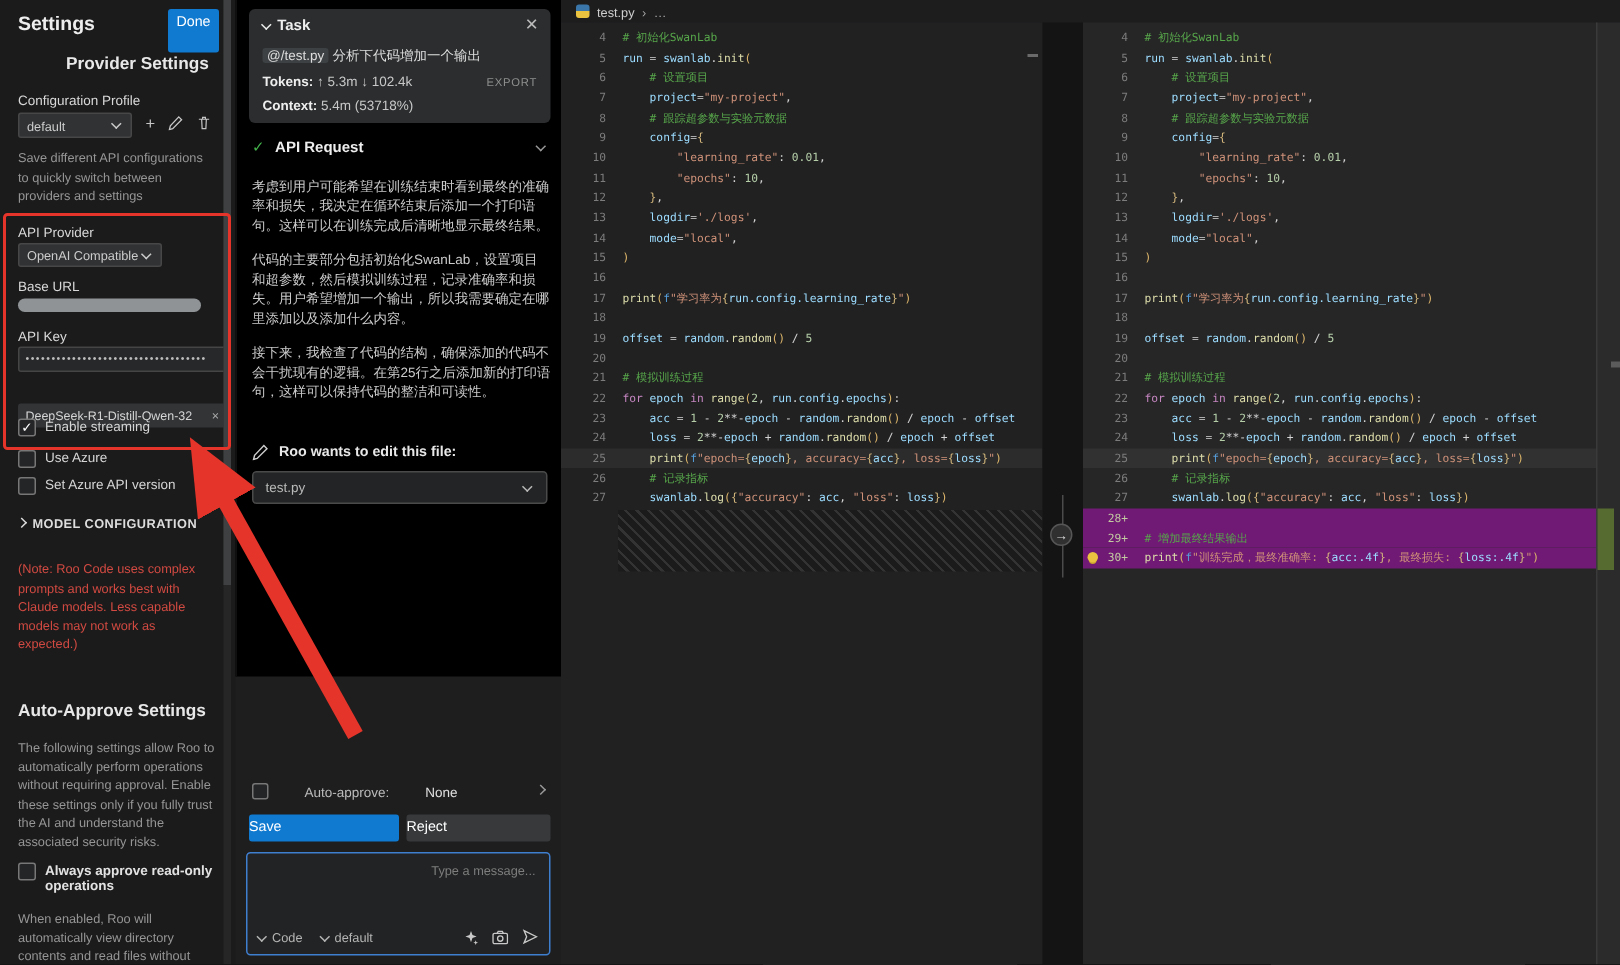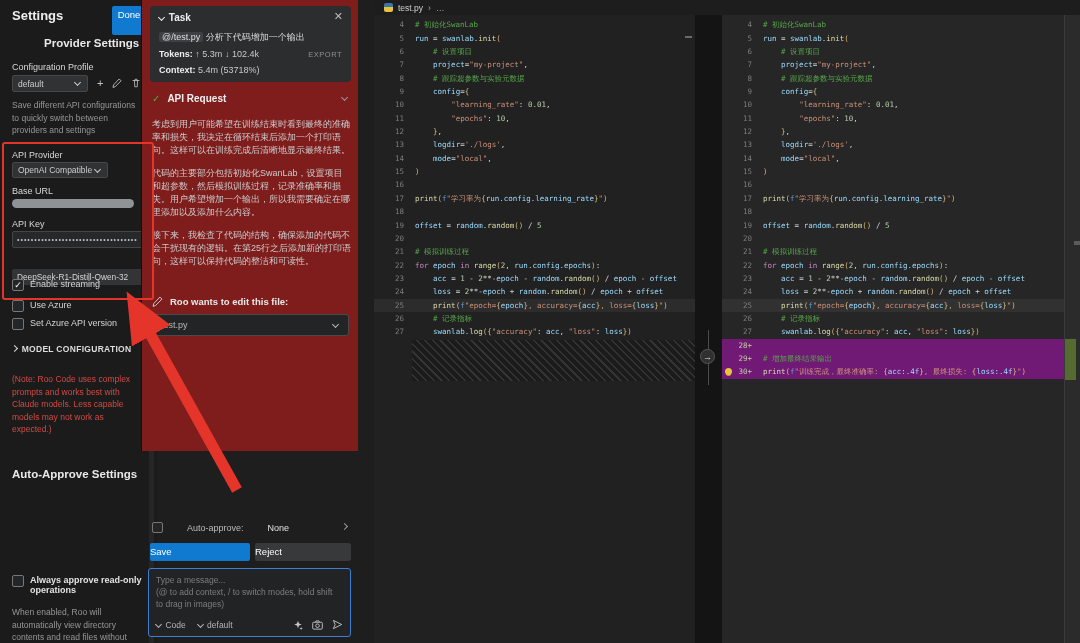--- a/index.html
+++ b/index.html
@@ -27,41 +27,41 @@
   .blurfield{width:122px;height:9px;background:#8f9395;border-radius:5px;}
   .keyfield{width:131px;height:15px;background:#272829;border:1px solid #454545;border-radius:2px;
             color:#bdbdbd;font-size:7px;letter-spacing:1px;line-height:15px;padding:0 4px;overflow:hidden;white-space:nowrap;}
   .chipbox{width:129px;height:16px;background:#323436;border-radius:2px;display:flex;align-items:center;
            justify-content:space-between;padding:0 5px;font-size:8.3px;color:#d5d5d5;white-space:nowrap;overflow:hidden;}
   .cbrow{display:flex;gap:6px;align-items:flex-start;font-size:9px;color:#d5d5d5;}
   .note{font-size:8.5px;line-height:12.5px;color:#d24a41;}
   .scrollbar{left:149px;top:0;width:5px;height:643px;background:#262626;}
   .scrollthumb{left:0;top:0;width:5px;height:390px;background:#3f4041;}
   
-  #task{left:141px;top:0;width:217px;height:451px;background:#7f1d1d;border-left:1px solid #101010;box-sizing:border-box;}
+  #task{left:157px;top:0;width:217px;height:451px;background:#000000;border-left:1px solid #101010;box-sizing:border-box;}
   .taskcard{left:8px;top:6px;width:201px;height:76px;background:#2b2d2e;border-radius:4px;font-size:9px;color:#ccc;}
   .taskcard .hdr{position:absolute;left:9px;top:6px;font-size:10px;font-weight:bold;color:#eee;}
   .taskcard .close{position:absolute;right:8px;top:4px;color:#bbb;font-size:11px;}
   .chip{background:#3e4143;border-radius:2px;padding:0px 3px;color:#ddd;}
   .tokrow{position:absolute;left:9px;top:43px;color:#c8c8c8;}
   .ctxrow{position:absolute;left:9px;top:59px;color:#c8c8c8;}
   .export{position:absolute;right:9px;top:44px;font-size:7.5px;letter-spacing:.5px;color:#8f8f8f;}
   .apirow{left:10px;top:93px;width:197px;display:flex;align-items:center;gap:7px;font-size:10px;color:#eee;font-weight:bold;}
   .check-green{color:#43b34a;font-weight:bold;font-size:10px;}
   .paras{left:10px;top:118px;width:199px;font-size:9px;line-height:13px;color:#cbcbcb;}
   .paras p{margin:0 0 10px 0;}
   .editrow{left:10px;top:296px;display:flex;gap:7px;align-items:center;font-size:9.5px;font-weight:bold;color:#e8e8e8;}
   .fileselect{left:10px;top:314px;width:197px;height:22px;background:#232425;border:1px solid #4a4a4a;border-radius:3px;
               display:flex;align-items:center;justify-content:space-between;padding:0 8px;box-sizing:border-box;
               font-size:9px;color:#b9b9b9;}
   .approverow{left:10px;top:522px;width:197px;display:flex;align-items:center;gap:24px;font-size:9px;color:#bbb;}
   .btn{height:18px;border-radius:2px;font-size:9.5px;line-height:18px;color:#fff;}
   .btn.save{left:8px;top:543px;width:100px;background:#1079d0;}
   .btn.reject{left:113px;top:543px;width:96px;background:#37393b;}
-  .msgbox{left:6px;top:568px;width:203px;height:69px;background:#222324;border:1px solid #3f7fd0;border-radius:3px;box-sizing:border-box;}
+  .msgbox{left:6px;top:568px;width:203px;height:69px;background:#222324;border:1px solid #3f7fd0;border-radius:3px;box-sizing:border-box;text-align:right;}
   .placeholder{position:absolute;left:7px;top:5px;font-size:8.5px;line-height:12px;color:#7d7d7d;width:185px;}
   .msgctl{position:absolute;left:7px;bottom:6px;right:7px;display:flex;align-items:center;gap:12px;font-size:8.5px;color:#b5b5b5;}
   .msgicons{margin-left:auto;display:flex;gap:9px;align-items:center;color:#c9c9c9;}
   
   #editor{left:374px;top:0;width:706px;height:643px;background:#1d1d1e;}
   .crumbbar{left:0;top:0;width:706px;height:15px;background:#1d1d1e;font-size:8.5px;color:#a9a9a9;
             display:flex;align-items:center;gap:5px;padding-left:10px;box-sizing:border-box;}
   .pyicon{display:inline-block;width:9px;height:9px;border-radius:2px;background:linear-gradient(180deg,#3a76a9 50%,#e9c23f 50%);}
   .pane{top:15px;bottom:0;overflow:hidden;}
   #pane-orig{left:0;width:321px;background:#212122;}
@@ -151,20 +151,21 @@
     </div>
 
     <div class="abs" style="left:12px;top:344px;font-size:8.5px;font-weight:bold;color:#ddd;letter-spacing:.3px;">
       <span class="chev right"></span>
       <span>MODEL CONFIGURATION</span>
     </div>
 
     <div class="pad note" style="top:373px;">(Note: Roo Code uses complex prompts and works best with Claude models. Less capable models may not work as expected.)</div>
 
     <div class="pad h2" style="top:468px;">Auto-Approve Settings</div>
+    <div class="pad help" style="top:492px;">The following settings allow Roo to automatically perform operations without requiring approval. Enable these settings only if you fully trust the AI and understand the associated security risks.</div>
 
     <div class="abs cbrow" style="left:12px;top:575px;width:130px;">
       <span class="cb"></span>
       <span style="font-weight:bold;color:#e2e2e2;">Always approve read-only operations</span>
     </div>
     <div class="pad help" style="top:606px;">When enabled, Roo will automatically view directory contents and read files without requiring you to click the Approve button.</div>
 
     <div class="abs scrollbar">
       <div class="abs scrollthumb"></div>
     </div>
@@ -221,21 +222,20 @@
       <span style="color:#e0e0e0;">None</span>
       <span class="chev right" style="margin-left:auto;color:#999;"></span>
     </div>
 
     <div class="abs btn save">Save</div>
     <div class="abs btn reject">Reject</div>
 
     <div class="abs msgbox">
       <div class="placeholder">
         <div>Type a message...</div>
-        <div>(@ to add context, / to switch modes, hold shift to drag in images)</div>
       </div>
       <div class="msgctl">
         <span><span class="chev"></span> <span>Code</span></span>
         <span><span class="chev"></span> <span>default</span></span>
         <span class="msgicons">
           <svg width="10" height="10" viewBox="0 0 16 16">
               <path d="M8 1l1.6 4.4L14 7l-4.4 1.6L8 13 6.4 8.6 2 7l4.4-1.6z" fill="currentColor"></path>
               <path d="M13 11l.7 1.8 1.8.7-1.8.7-.7 1.8-.7-1.8-1.8-.7 1.8-.7z" fill="currentColor"></path>
             </svg>
           <svg width="11" height="10" viewBox="0 0 16 14">

